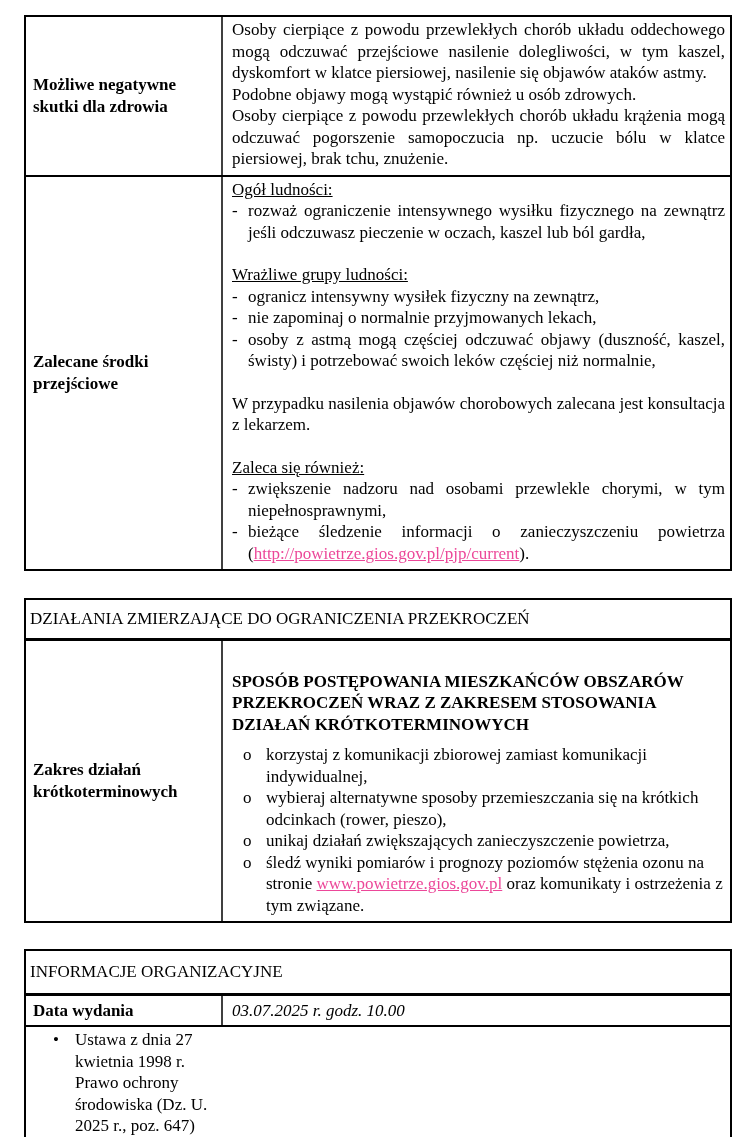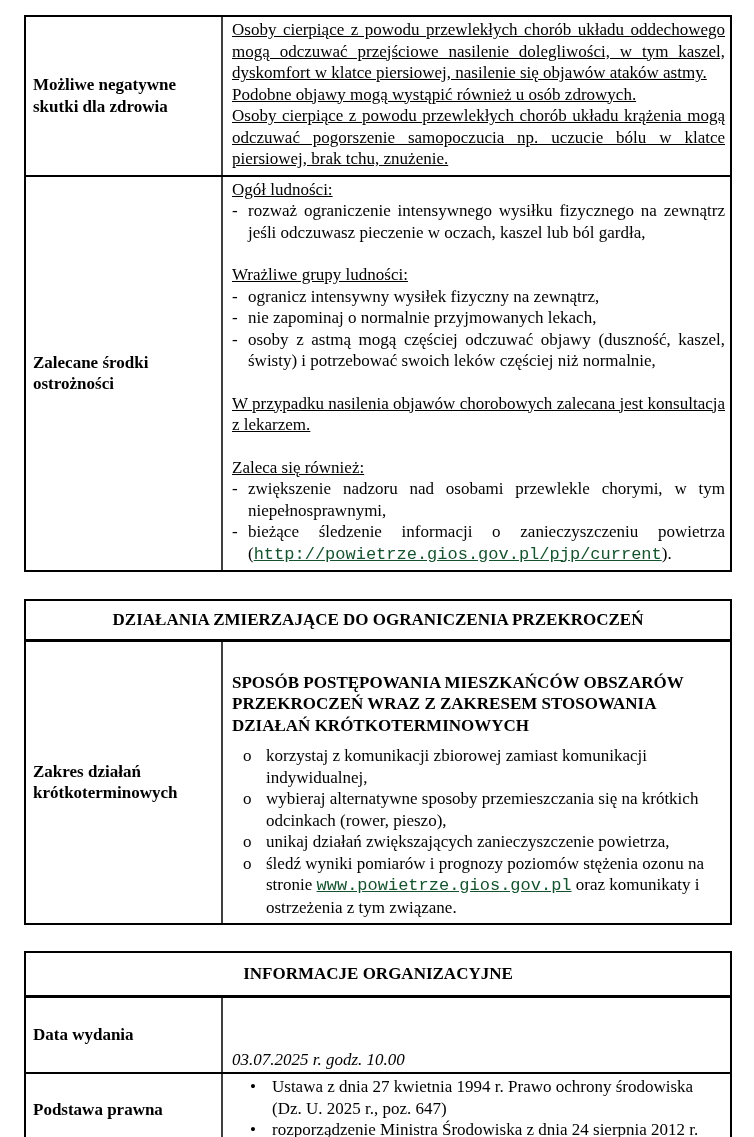--- a/index.html
+++ b/index.html
@@ -8,63 +8,63 @@
     font-family:"Liberation Serif","DejaVu Serif",serif;
     font-size:17px;line-height:21.5px;overflow:hidden;
   }
   .page{margin:15px 22px 0 24px;width:708px;box-sizing:border-box;}
   .tbl{border:2px solid #000;box-sizing:border-box;}
   .tbl1{margin-bottom:27px;}
   .tbl2{margin-bottom:26px;}
   .trow{display:grid;grid-template-columns:197px 1fr;}
   .trow + .trow{border-top:2px solid #000;}
   .thead{
-    text-align:center;font-weight:bold;padding:8px 4px;
+    text-align:left;font-weight:normal;padding:8px 4px;
     border-bottom:3px solid #000;
   }
   .tbl3 .thead{padding:10px 4px;}
   .lcell{
     font-weight:bold;border-right:2px solid #404040;
     padding:4px 8px 4px 7px;display:flex;align-items:center;
     box-sizing:border-box;
   }
   .ccell{padding:2px 5px 5px 9px;box-sizing:border-box;}
-  .jpara{text-align:justify;text-decoration:underline;}
+  .jpara{text-align:justify;}
   .uh{text-decoration:underline;text-align:right;}
   .item{display:flex;}
   .mk{flex:none;box-sizing:border-box;}
   .dash .mk{width:16px;}
   .circle .mk{width:34px;padding-left:11px;}
   .bullet .mk{width:40px;padding-left:18px;}
   .itext{flex:1;min-width:0;}
   .jtext{text-align:justify;}
   .spacer{height:21px;}
-  .lnk{color:#14532d;text-decoration:underline;cursor:pointer;font-family:Liberation Mono, monospace;}
+  .lnk{color:#ec4899;text-decoration:underline;cursor:pointer;}
   .bold-heading{font-weight:bold;margin-bottom:9px;margin-top:28px;}
-  .italic-val{font-style:italic;padding-top:4px;padding-bottom:2px;margin-top:47px;}
+  .italic-val{font-style:italic;padding-top:4px;padding-bottom:2px;}
 </style>
 </head>
 <body>
 
 <div class="page">
 
   <section class="tbl tbl1">
     <div class="trow">
       <div class="lcell">
         <span>Możliwe negatywne skutki dla zdrowia</span>
       </div>
       <div class="ccell" id="t1r1">
           <div class="jpara">Osoby cierpiące z powodu przewlekłych chorób układu oddechowego mogą odczuwać przejściowe nasilenie dolegliwości, w tym kaszel, dyskomfort w klatce piersiowej, nasilenie się objawów ataków astmy.</div>
           <div class="jpara">Podobne objawy mogą wystąpić również u osób zdrowych.</div>
           <div class="jpara">Osoby cierpiące z powodu przewlekłych chorób układu krążenia mogą odczuwać pogorszenie samopoczucia np. uczucie bólu w klatce piersiowej, brak tchu, znużenie.</div>
         </div>
     </div>
     <div class="trow">
       <div class="lcell">
-        <span>Zalecane środki ostrożności</span>
+        <span>Zalecane środki przejściowe</span>
       </div>
       <div class="ccell" id="t1r2">
           <div><span class="uh">Ogół ludności:</span></div>
           <div class="item dash">
             <span class="mk">-</span>
             <span class="itext jtext">rozważ ograniczenie intensywnego wysiłku fizycznego na zewnątrz jeśli odczuwasz pieczenie w oczach, kaszel lub ból gardła,</span>
           </div>
           <div class="spacer"></div>
           <div><span class="uh">Wrażliwe grupy ludności:</span></div>
           <div class="item dash">
@@ -127,27 +127,24 @@
 
   <section class="tbl tbl3">
     <div class="thead">INFORMACJE ORGANIZACYJNE</div>
     <div class="trow">
       <div class="lcell">
         <span>Data wydania</span>
       </div>
       <div class="ccell italic-val">03.07.2025 r. godz. 10.00</div>
     </div>
     <div class="trow">
-      <div class="lcell">
-        <span>Podstawa prawna</span>
-      </div>
       <div class="ccell" id="t3bullets">
           <div class="item bullet">
             <span class="mk">•</span>
-            <span class="itext">Ustawa z dnia 27 kwietnia 1994 r. Prawo ochrony środowiska (Dz. U. 2025 r., poz. 647)</span>
+            <span class="itext">Ustawa z dnia 27 kwietnia 1998 r. Prawo ochrony środowiska (Dz. U. 2025 r., poz. 647)</span>
           </div>
           <div class="item bullet">
             <span class="mk">•</span>
             <span class="itext">rozporządzenie Ministra Środowiska z dnia 24 sierpnia 2012 r.</span>
           </div>
         </div>
     </div>
   </section>
 
 </div>

